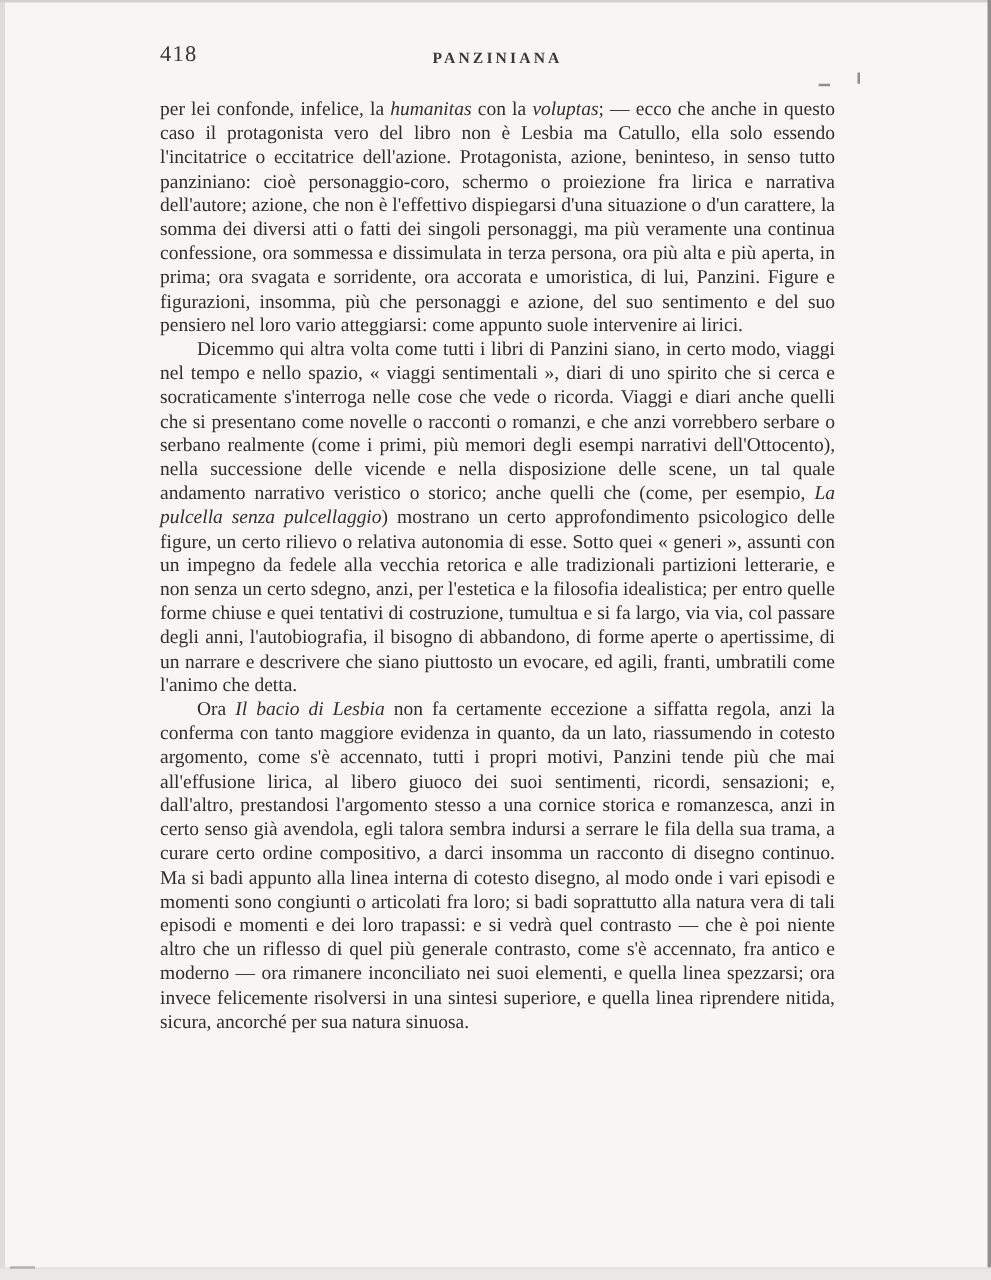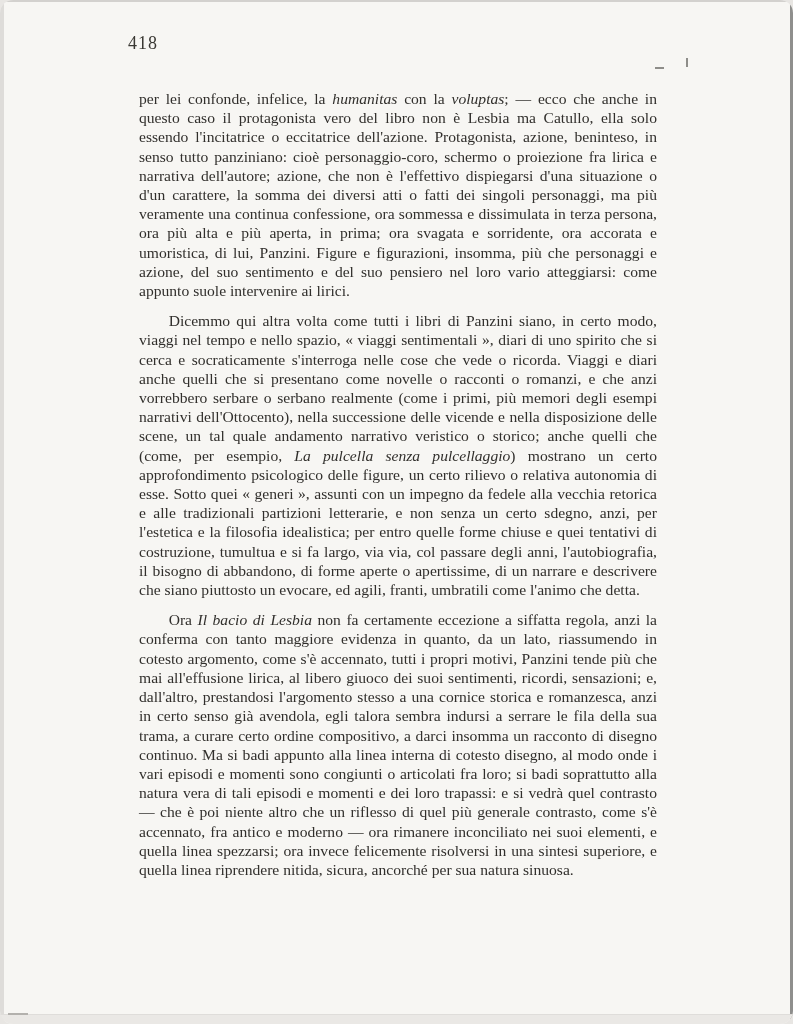--- a/index.html
+++ b/index.html
@@ -9,21 +9,20 @@
     font-family: "Liberation Serif", serif;
   }
   .scan-page {
     position: relative;
     width: 793px;
     height: 1024px;
     margin: 0 auto;
     background: #f7f6f3;
     overflow: hidden;
     color: #34322f;
-    border-radius: 13px;
   }
   
   .edge-left {
     position: absolute; left: 0; top: 0; bottom: 0;
     width: 4px; background: #dedcd9;
   }
   .edge-top {
     position: absolute; left: 0; top: 0; right: 0;
     height: 2px; background: #d3d1ce;
   }
@@ -70,21 +69,21 @@
   .text-block {
     position: absolute;
     left: 128px; top: 78px;
     width: 540px;
     font-size: 15.6px;
     line-height: 19.2px;
     text-align: justify;
     color: #312f2c;
   }
   .text-block p {
-    margin: 11px;
+    margin: 0;
     padding: 0;
   }
   .text-block p.indent {
     text-indent: 1.9em;
   }
   .text-block em {
     font-style: italic;
   }
 </style>
 </head>
@@ -94,19 +93,20 @@
   <div class="edge-left"></div>
   <div class="edge-top"></div>
   <div class="edge-right"></div>
   <div class="edge-bottom"></div>
   <div class="speck-dash"></div>
   <div class="speck-tick"></div>
   <div class="speck-bottom"></div>
 
   <div class="page-number">418</div>
 
+  <div class="running-head">PANZINIANA</div>
 
   <div class="text-block">
       <p class=""><span>per lei confonde, infelice, la </span><em>humanitas</em><span> con la </span><em>voluptas</em><span>; — ecco che anche in questo caso il protagonista vero del libro non è Lesbia ma Catullo, ella solo essendo l'incitatrice o eccitatrice dell'azione. Protagonista, azione, beninteso, in senso tutto panziniano: cioè personaggio-coro, schermo o proiezione fra lirica e narrativa dell'autore; azione, che non è l'effettivo dispiegarsi d'una situazione o d'un carattere, la somma dei diversi atti o fatti dei singoli personaggi, ma più veramente una continua confessione, ora sommessa e dissimulata in terza persona, ora più alta e più aperta, in prima; ora svagata e sorridente, ora accorata e umoristica, di lui, Panzini. Figure e figurazioni, insomma, più che personaggi e azione, del suo sentimento e del suo pensiero nel loro vario atteggiarsi: come appunto suole intervenire ai lirici.</span></p>
       <p class="indent"><span>Dicemmo qui altra volta come tutti i libri di Panzini siano, in certo modo, viaggi nel tempo e nello spazio, « viaggi sentimentali », diari di uno spirito che si cerca e socraticamente s'interroga nelle cose che vede o ricorda. Viaggi e diari anche quelli che si presentano come novelle o racconti o romanzi, e che anzi vorrebbero serbare o serbano realmente (come i primi, più memori degli esempi narrativi dell'Ottocento), nella successione delle vicende e nella disposizione delle scene, un tal quale andamento narrativo veristico o storico; anche quelli che (come, per esempio, </span><em>La pulcella senza pulcellaggio</em><span>) mostrano un certo approfondimento psicologico delle figure, un certo rilievo o relativa autonomia di esse. Sotto quei « generi », assunti con un impegno da fedele alla vecchia retorica e alle tradizionali partizioni letterarie, e non senza un certo sdegno, anzi, per l'estetica e la filosofia idealistica; per entro quelle forme chiuse e quei tentativi di costruzione, tumultua e si fa largo, via via, col passare degli anni, l'autobiografia, il bisogno di abbandono, di forme aperte o apertissime, di un narrare e descrivere che siano piuttosto un evocare, ed agili, franti, umbratili come l'animo che detta.</span></p>
       <p class="indent"><span>Ora </span><em>Il bacio di Lesbia</em><span> non fa certamente eccezione a siffatta regola, anzi la conferma con tanto maggiore evidenza in quanto, da un lato, riassumendo in cotesto argomento, come s'è accennato, tutti i propri motivi, Panzini tende più che mai all'effusione lirica, al libero giuoco dei suoi sentimenti, ricordi, sensazioni; e, dall'altro, prestandosi l'argomento stesso a una cornice storica e romanzesca, anzi in certo senso già avendola, egli talora sembra indursi a serrare le fila della sua trama, a curare certo ordine compositivo, a darci insomma un racconto di disegno continuo. Ma si badi appunto alla linea interna di cotesto disegno, al modo onde i vari episodi e momenti sono congiunti o articolati fra loro; si badi soprattutto alla natura vera di tali episodi e momenti e dei loro trapassi: e si vedrà quel contrasto — che è poi niente altro che un riflesso di quel più generale contrasto, come s'è accennato, fra antico e moderno — ora rimanere inconciliato nei suoi elementi, e quella linea spezzarsi; ora invece felicemente risolversi in una sintesi superiore, e quella linea riprendere nitida, sicura, ancorché per sua natura sinuosa.</span></p>
     </div>
 </div>
 
 </body></html>

